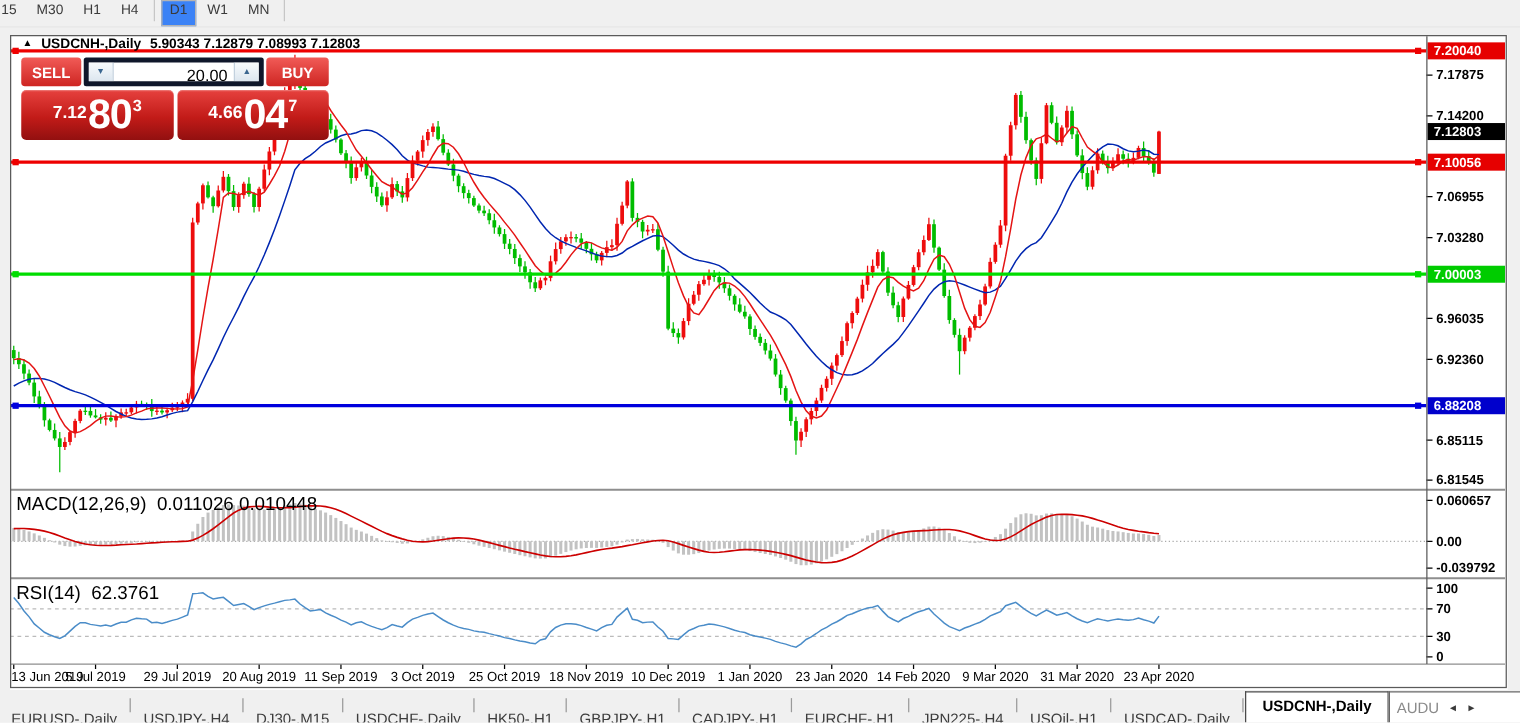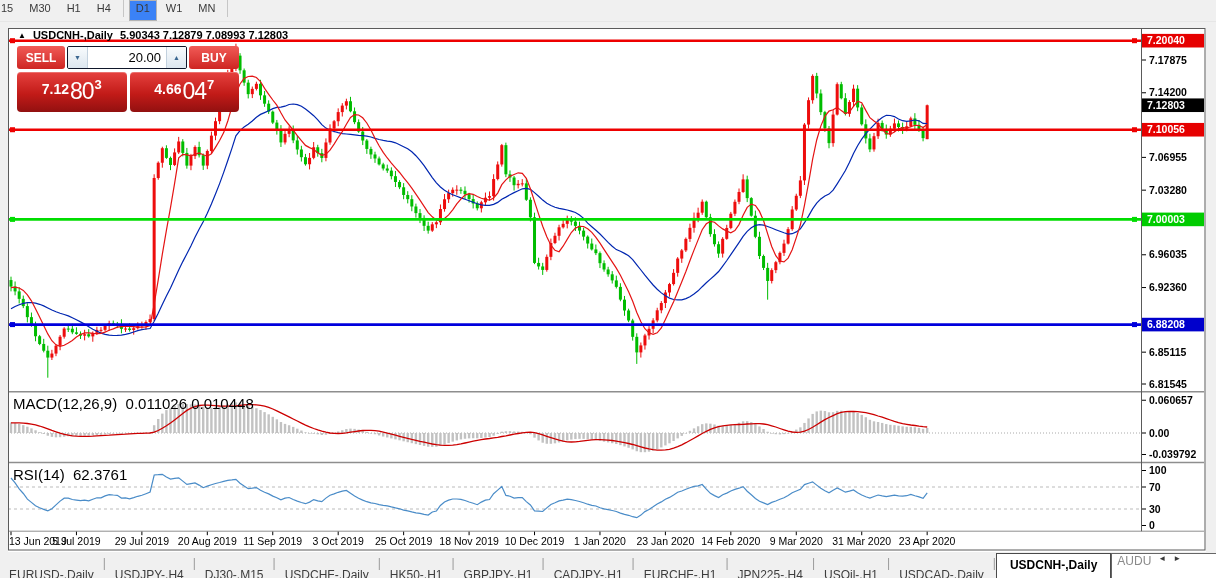--- a/index.html
+++ b/index.html
@@ -14,46 +14,46 @@
   .tfsep{width:1px;height:17px;background:#c6c6c6;margin:0 4px}
   
   .chartwin{position:absolute;left:8px;top:28px;width:1198px;height:524px;background:#fff}
   .chartwin svg{position:absolute;left:0;top:0}
   .title{position:absolute;left:10px;top:1px;z-index:5;font-size:11px;font-weight:bold;color:#000;
          display:flex;gap:7px;align-items:baseline;white-space:nowrap}
   .title .tri{font-size:8px;position:relative;top:-1px}
   .indlabel{position:absolute;z-index:4;font-size:15px;color:#000;white-space:nowrap}
   .indlabel b{font-weight:normal}
   
-  .tpanel{position:absolute;left:9px;top:18px;width:222px;z-index:6}
+  .tpanel{position:absolute;left:9px;top:18px;width:246px;z-index:6}
   .trow1{display:flex;gap:2px;height:23px}
   .tbtn{background:linear-gradient(#f15b57,#ce2522);border-radius:3px;color:#fff;font-weight:bold;
         font-size:12px;display:flex;align-items:center;justify-content:center;cursor:default}
   .sellbtn{width:48px}.buybtn{width:50px}
-  .spin{flex:1;display:flex;border:1px solid #0f172a;background:#fff;border-radius:2px;overflow:hidden}
+  .spin{flex:1;display:flex;border:4px solid #0f172a;background:#fff;border-radius:2px;overflow:hidden}
   .spbtn{width:19px;background:linear-gradient(#f8fbfd,#dce6ef);color:#3a6690;font-size:7px;
          display:flex;align-items:center;justify-content:center}
   .spbtn.l{border-right:1px solid #c3d1de}.spbtn.r{border-left:1px solid #c3d1de}
   .spval{flex:1;text-align:right;font-size:13px;color:#000;padding:3px 5px 0 0}
   .trow2{display:flex;gap:3px;height:40px;margin-top:3px}
   .pricebox{flex:1;border-radius:4px;color:#fff;display:flex;align-items:center;justify-content:center;
             padding:0 4px 2px;background:linear-gradient(180deg,#e6413e 0%,#c21b18 55%,#921010 100%);
             box-shadow:inset 0 1px 0 rgba(255,255,255,.25)}
   .psm{font-size:14px;font-weight:bold;margin:0 1px 5px 0}
-  .pbig{font-size:23px;font-weight:normal;line-height:30px;letter-spacing:-1px}
+  .pbig{font-size:33px;font-weight:bold;line-height:30px;letter-spacing:-1px}
   .psup{font-size:13px;font-weight:bold;align-self:flex-start;padding-top:5px;margin-left:1px}
   
   .tabbar{position:absolute;left:0;top:552px;width:1216px;height:26px;background:#f0f0f0;
           display:flex;align-items:stretch;font-size:12px;color:#3c3c3c;overflow:hidden}
   .tab{padding:16px 9px 0;white-space:nowrap}
   .tsep{color:#9a9a9a;padding-top:4px}
   .tab.active{background:#fff;border:1px solid #4a4a4a;border-bottom:none;font-weight:bold;color:#000;
               padding:4px 13px 0;margin-top:1px}
   .taboverflow{margin-left:0;background:#fff;border-left:1px solid #666;border-top:1px solid #666;
-               display:flex;align-items:flex-start;padding:0 5px;color:#8a8a8a;gap:7px;flex:1;margin-top:1px}
+               display:flex;align-items:center;padding:0 5px;color:#8a8a8a;gap:7px;flex:1;margin-top:1px}
   .scrollarrow{font-size:8px;color:#3a3a3a}
 </style>
 </head>
 <body>
 
 <div class="toolbar" id="toolbar">
     <span class="tf first">15</span>
     <span class="tf">M30</span>
     <span class="tf">H1</span>
     <span class="tf">H4</span>

